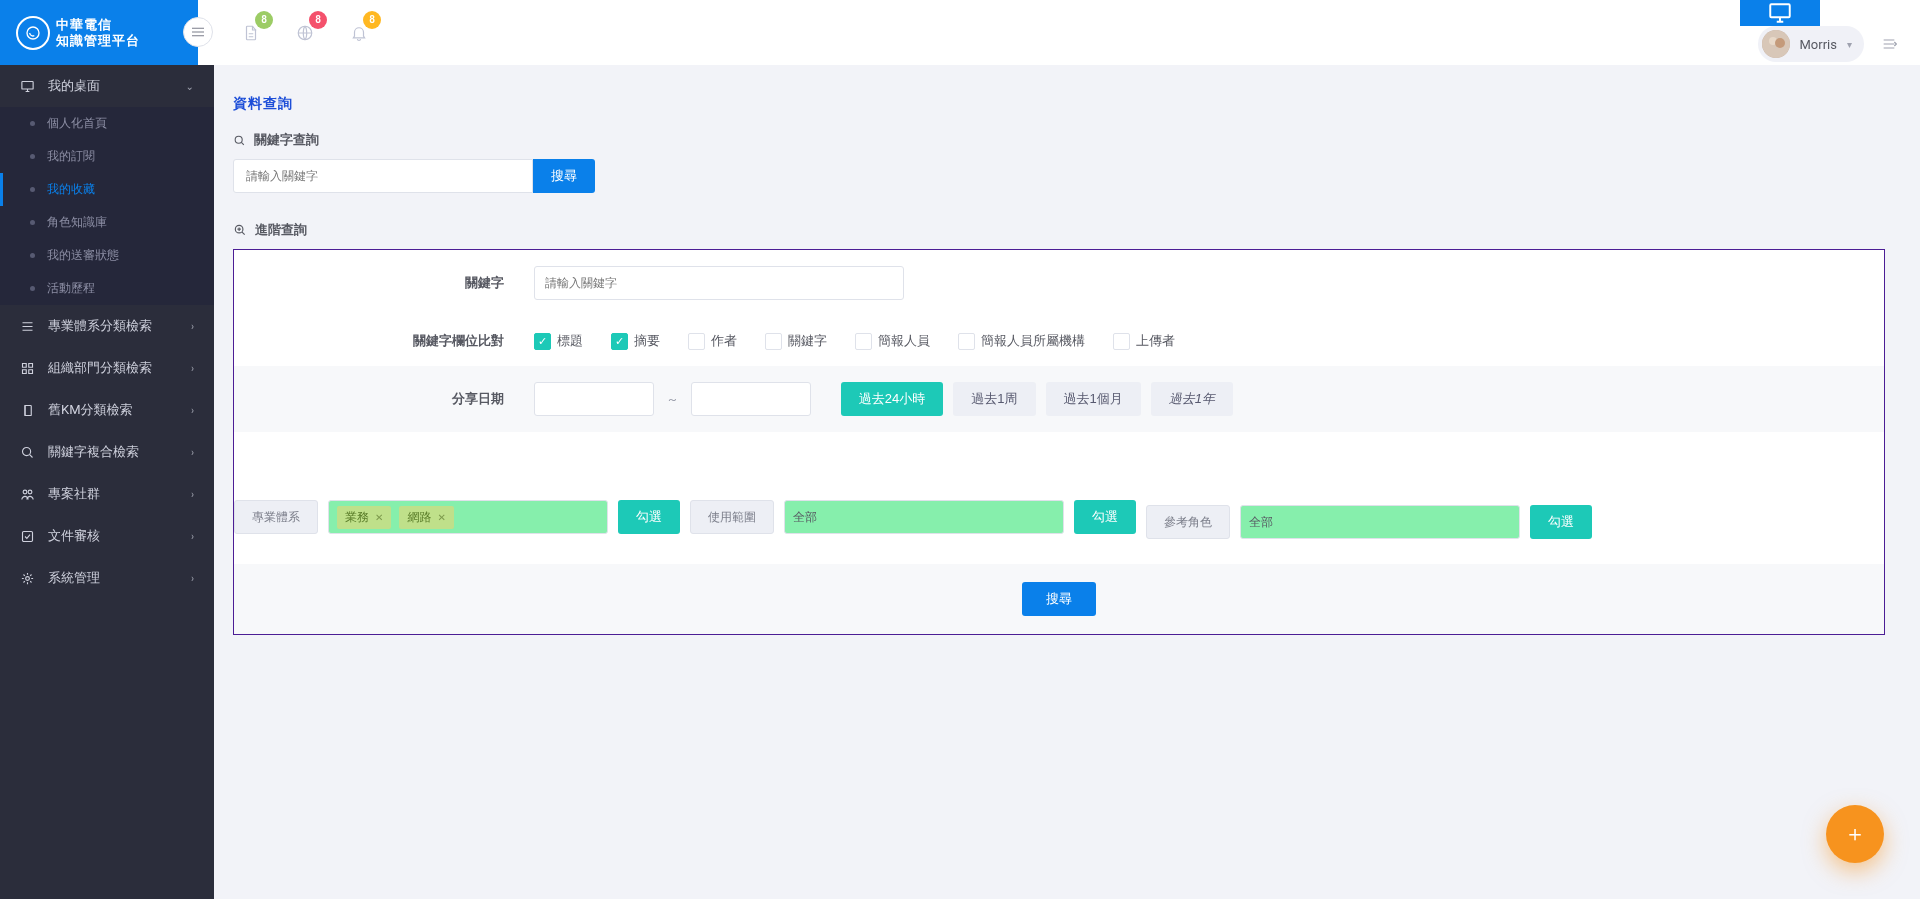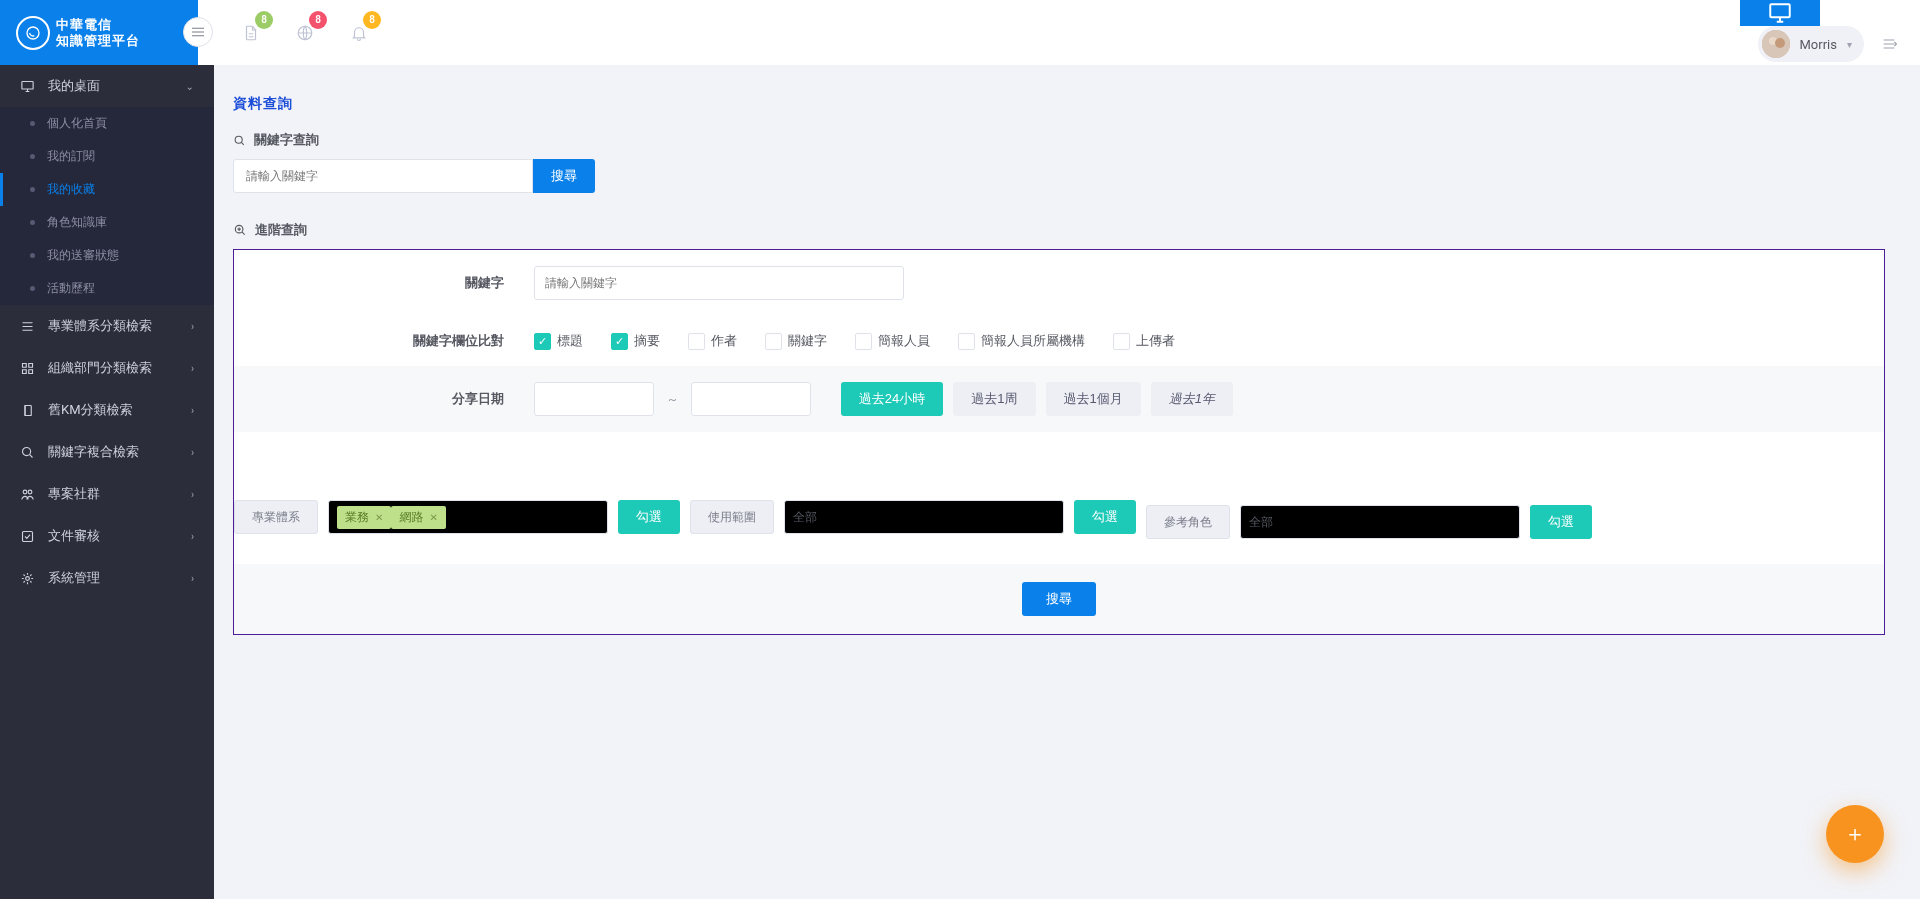--- a/index.html
+++ b/index.html
@@ -311,23 +311,24 @@
   border-radius: 3px;
   display: flex;
   align-items: center;
   justify-content: center;
   font-size: 12px;
 }
 .ds-field {
   width: 280px; height: 34px;
   border: 1px solid #dfe2ea;
   border-radius: 3px;
-  background: #000000;
-  display: flex;
-  align-items: center;
+  background: #86efac;
+  display: flex;
+  align-items: center;
+  gap: 8px;
   padding: 0 8px;
   font-size: 12px;
   color: #575962;
 }
 .tag {
   display: inline-flex;
   align-items: center;
   gap: 6px;
   background: #bfe08a;
   color: #5a7d2a;

